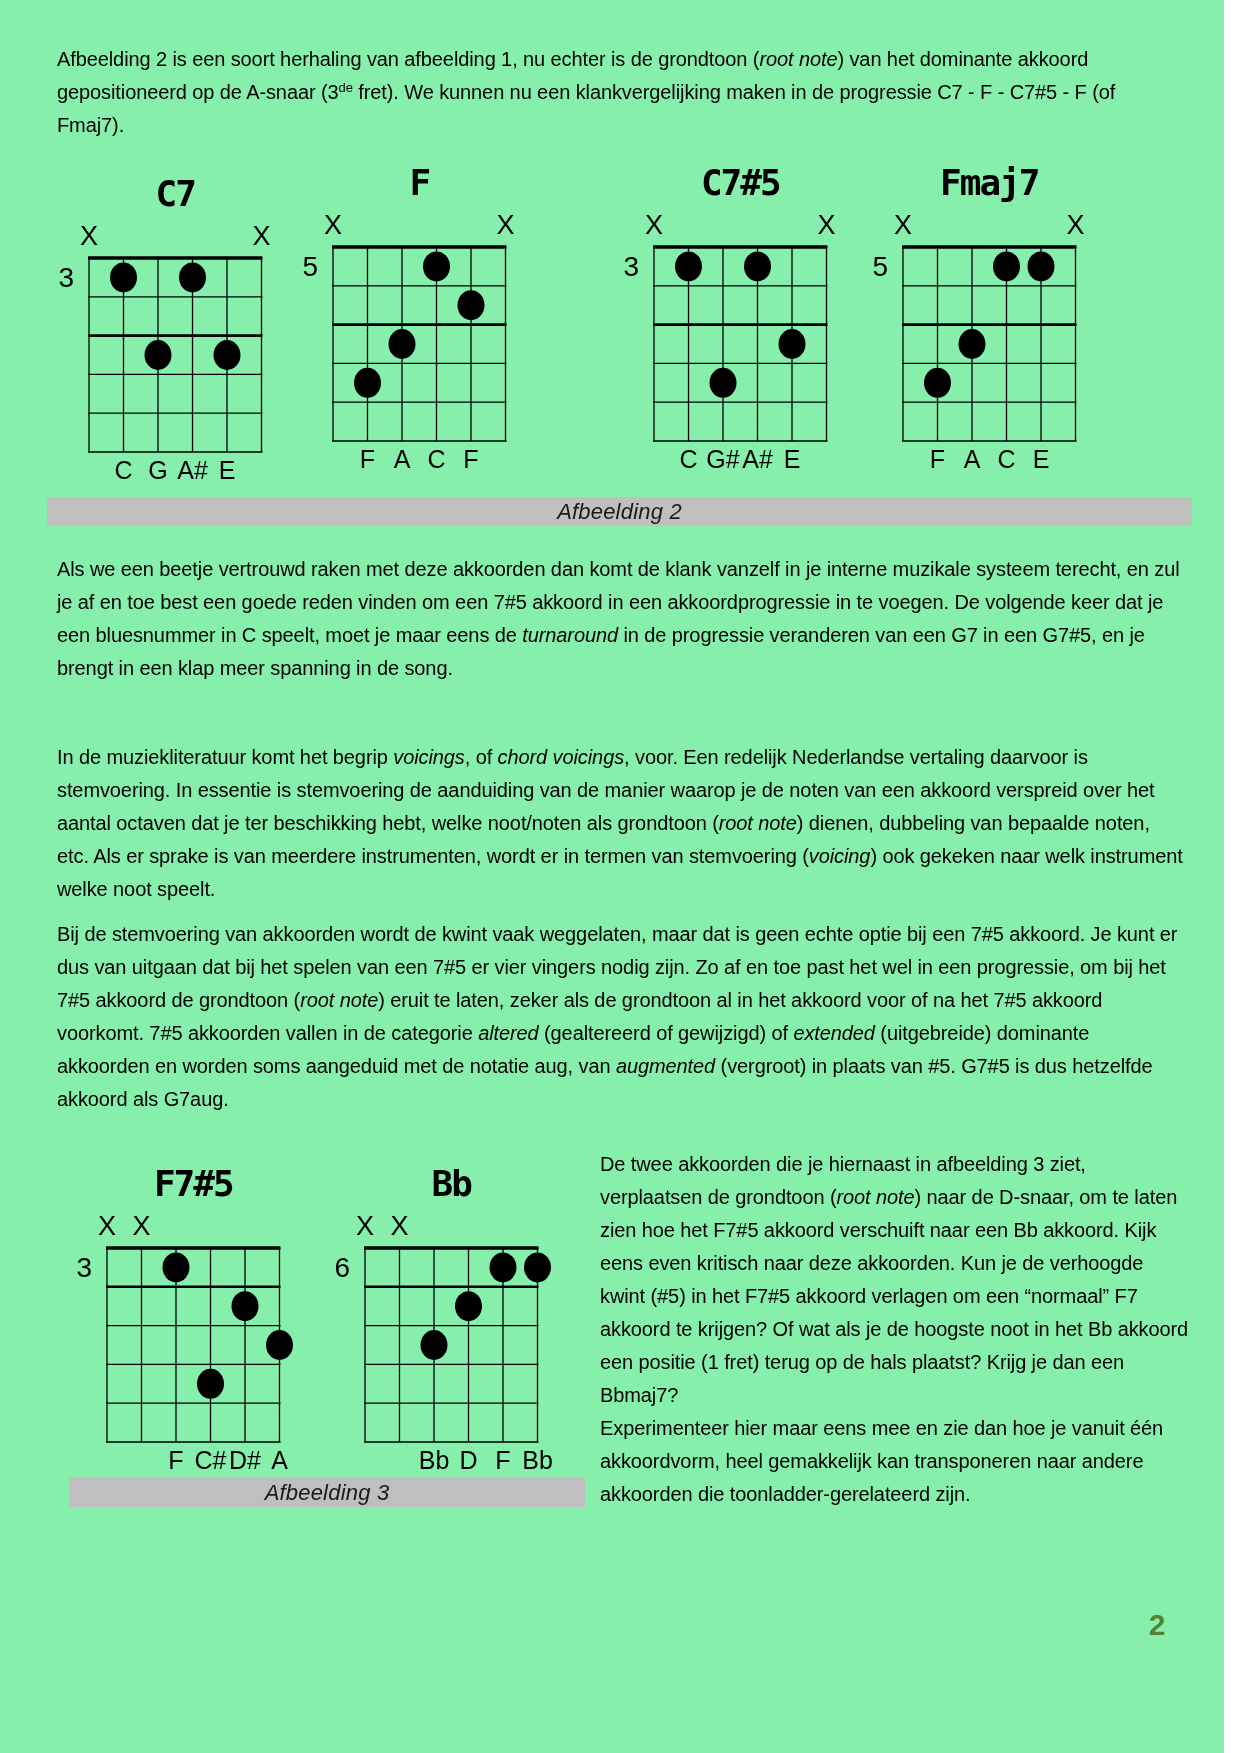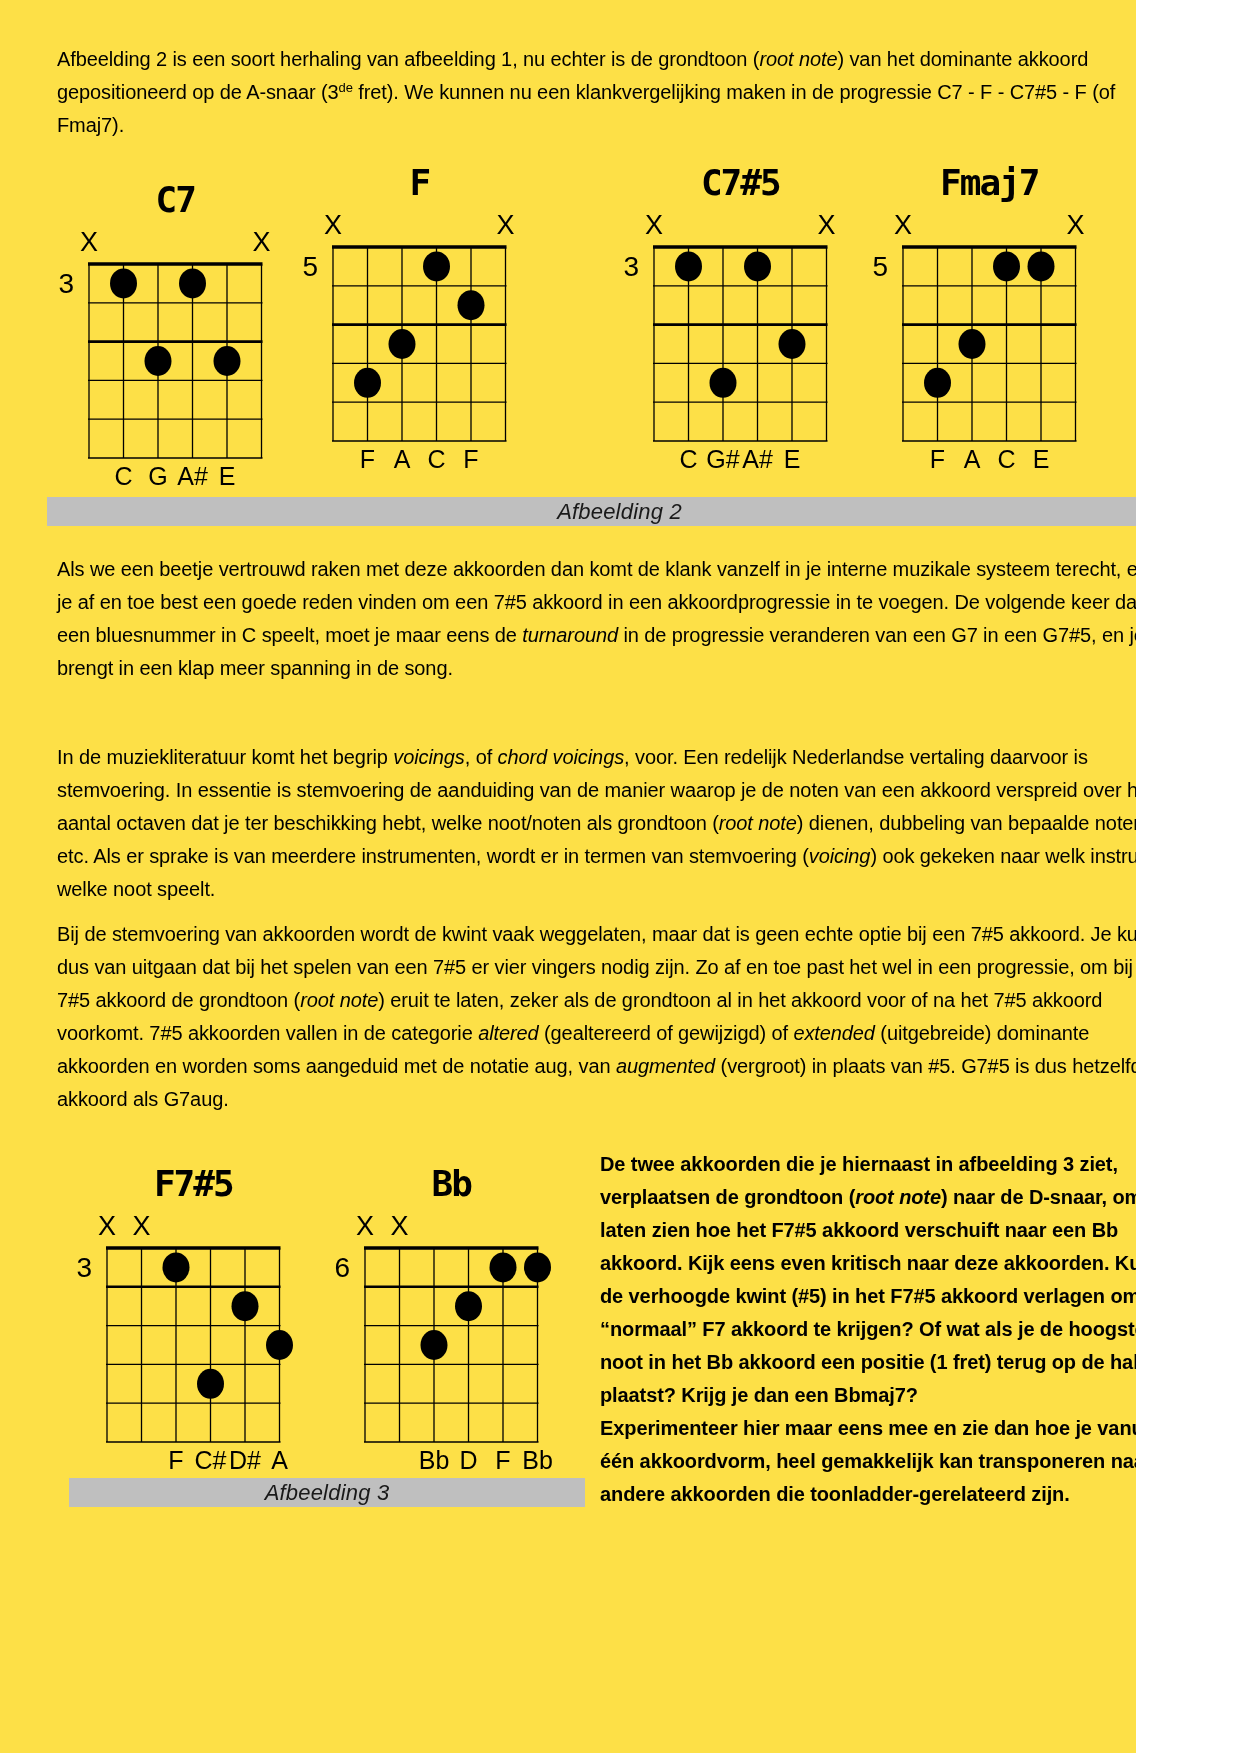--- a/index.html
+++ b/index.html
@@ -1,26 +1,26 @@
 <!DOCTYPE html>
 <html><head>
 <meta charset="utf-8">
 <style>
   html,body{margin:0;padding:0;background:#ffffff;}
   .page{
-    position:relative;width:1136px;height:1753px;background:#fde047;
+    position:relative;width:1224px;height:1753px;background:#86efac;
     font-family:"Liberation Sans",sans-serif;color:#000;overflow:hidden;
   }
   .body-par{
     position:absolute;left:57px;width:1126px;margin:0;
     font-size:20px;line-height:33px;letter-spacing:-0.1px;
   }
   .side-par{
     position:absolute;left:600px;width:592px;margin:0;
-    font-size:20px;line-height:33px;letter-spacing:-0.1px;font-weight:bold;
+    font-size:20px;line-height:33px;letter-spacing:-0.1px;
   }
   .body-par i,.side-par i{font-style:italic;}
   .body-par sup{font-size:13px;line-height:0;vertical-align:7px;}
   .caption-bar{
     position:absolute;height:29px;background:#bfbfbf;
     display:flex;align-items:center;justify-content:center;
   }
   .caption-text{
     font-style:italic;font-size:22px;color:#1a1a1a;letter-spacing:0.2px;
   }
@@ -30,21 +30,21 @@
     font-size:30px;font-weight:bold;color:#538135;
   }
 </style>
 </head>
 <body>
 
 <div class="page">
 
   <p class="body-par" style="top:43px;"><span>Afbeelding 2 is een soort herhaling van afbeelding 1, nu echter is de grondtoon (</span><i>root note</i><span>) van het dominante akkoord gepositioneerd op de A-snaar (3</span><sup>de</sup><span> fret). We kunnen nu een klankvergelijking maken in de progressie C7 - F - C7#5 - F (of Fmaj7).</span></p>
 
-  <div class="diagram" style="left:39px;top:174px;"><svg viewBox="0 0 240 332" width="240" height="332">
+  <div class="diagram" style="left:39px;top:168px;"><svg viewBox="0 0 240 332" width="240" height="332">
         <text x="136.25" y="38" text-anchor="middle" font-size="36" font-weight="bold" letter-spacing="-2" font-family="&quot;DejaVu Sans Mono&quot;, monospace" fill="#000">C7</text>
         <text x="50" y="77" text-anchor="middle" font-size="27" font-family="&quot;Liberation Sans&quot;, sans-serif" fill="#000">X</text>
         <text x="222.5" y="77" text-anchor="middle" font-size="27" font-family="&quot;Liberation Sans&quot;, sans-serif" fill="#000">X</text>
         <text x="35" y="119.4" text-anchor="end" font-size="28" font-family="&quot;Liberation Sans&quot;, sans-serif" fill="#000">3</text>
         <line x1="50" y1="90" x2="50" y2="284" stroke="#000" stroke-width="1.3"></line>
         <line x1="84.5" y1="90" x2="84.5" y2="284" stroke="#000" stroke-width="1.3"></line>
         <line x1="119" y1="90" x2="119" y2="284" stroke="#000" stroke-width="1.3"></line>
         <line x1="153.5" y1="90" x2="153.5" y2="284" stroke="#000" stroke-width="1.3"></line>
         <line x1="188" y1="90" x2="188" y2="284" stroke="#000" stroke-width="1.3"></line>
         <line x1="222.5" y1="90" x2="222.5" y2="284" stroke="#000" stroke-width="1.3"></line>

